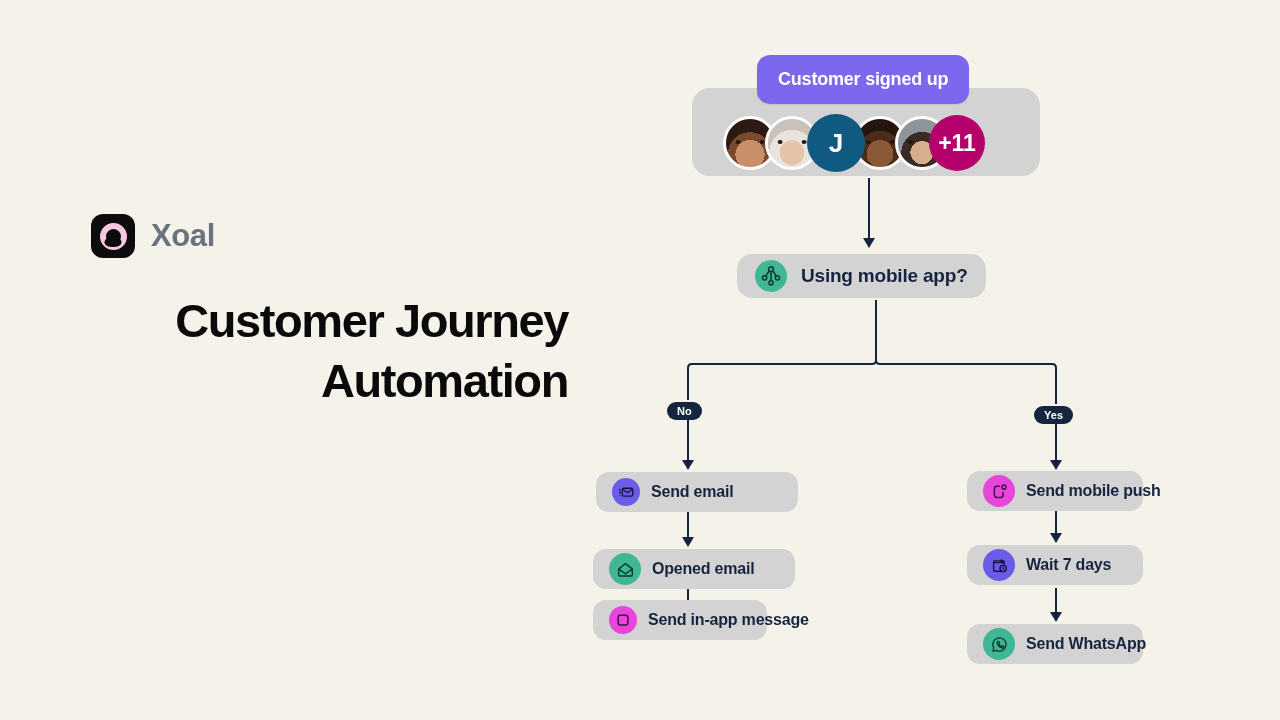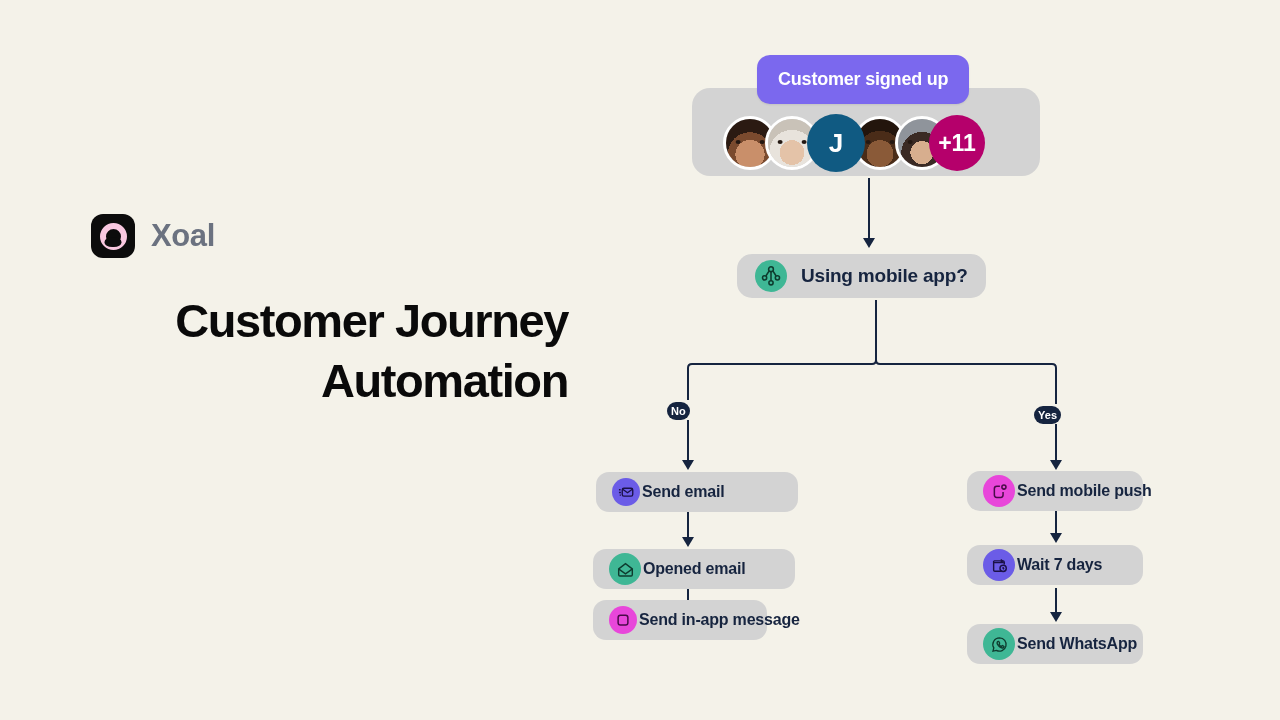--- a/index.html
+++ b/index.html
@@ -75,34 +75,34 @@
   .f1 { background:radial-gradient(circle at 50% 74%, #C98F6A 0 34%, #7A4A2E 34% 52%, #2B1A12 52% 100%); }
   .f2 { background:radial-gradient(circle at 50% 70%, #E4C3A8 0 30%, #E8E3DC 30% 55%, #C9C2B8 55% 100%); }
   .f3 { background:radial-gradient(circle at 50% 72%, #8A5A38 0 32%, #4A2C18 32% 54%, #23150C 54% 100%); }
   .f4 { background:radial-gradient(circle at 50% 70%, #D7AE8E 0 28%, #3A2A24 28% 50%, #8F949B 50% 100%); }
   .f-eyes { position:absolute; left:50%; top:44%; transform:translateX(-50%); width:60%; display:flex; justify-content:space-between; }
   .f-eyes i { width:5px; height:4px; border-radius:50%; background:#241812; display:block; }
 
   
   .node {
     position:absolute; background:#D3D3D3; border-radius:13px;
-    display:flex; align-items:center; gap:2px; padding:0 16px;
+    display:flex; align-items:center; gap:11px; padding:0 16px;
     height:40px; white-space:nowrap;
   }
   .node-label { font-size:16px; font-weight:700; color:#16243F; letter-spacing:-0.2px;text-align:center; }
   .node-label.reg { font-weight:600; }
   .node-icon {
     width:28px; height:28px; border-radius:50%; flex:0 0 auto;
     display:flex; align-items:center; justify-content:center;
   }
   .node-icon.big { width:32px; height:32px; }
 
   .badge {
     position:absolute; background:#15243F; color:#FFFFFF;
-    border-radius:999px; height:18px; padding:0 4px;
+    border-radius:999px; height:18px; padding:0 10px;
     display:flex; align-items:center; justify-content:center;
     font-size:11px; font-weight:700; letter-spacing:0.1px;
   }
 
   
   #n-decision { left:737px; top:254px; height:44px; border-radius:15px; padding:0 18px; gap:14px; }
   #n-decision .node-label { font-size:19px; }
 
   #n-send-email      { left:596px; top:472px; width:202px; }
   #n-opened-email    { left:593px; top:549px; width:202px; }

